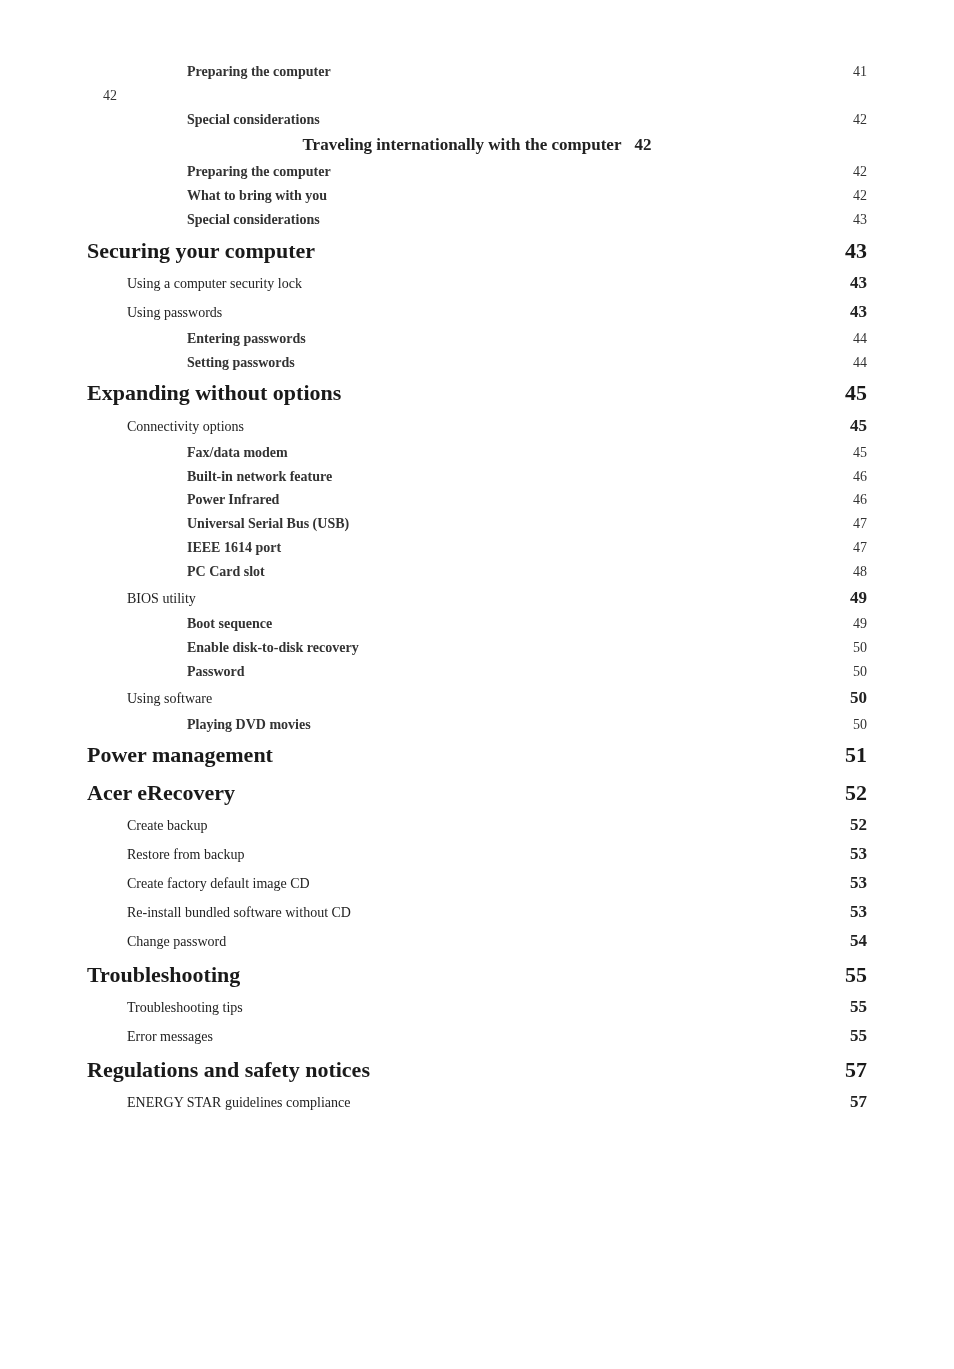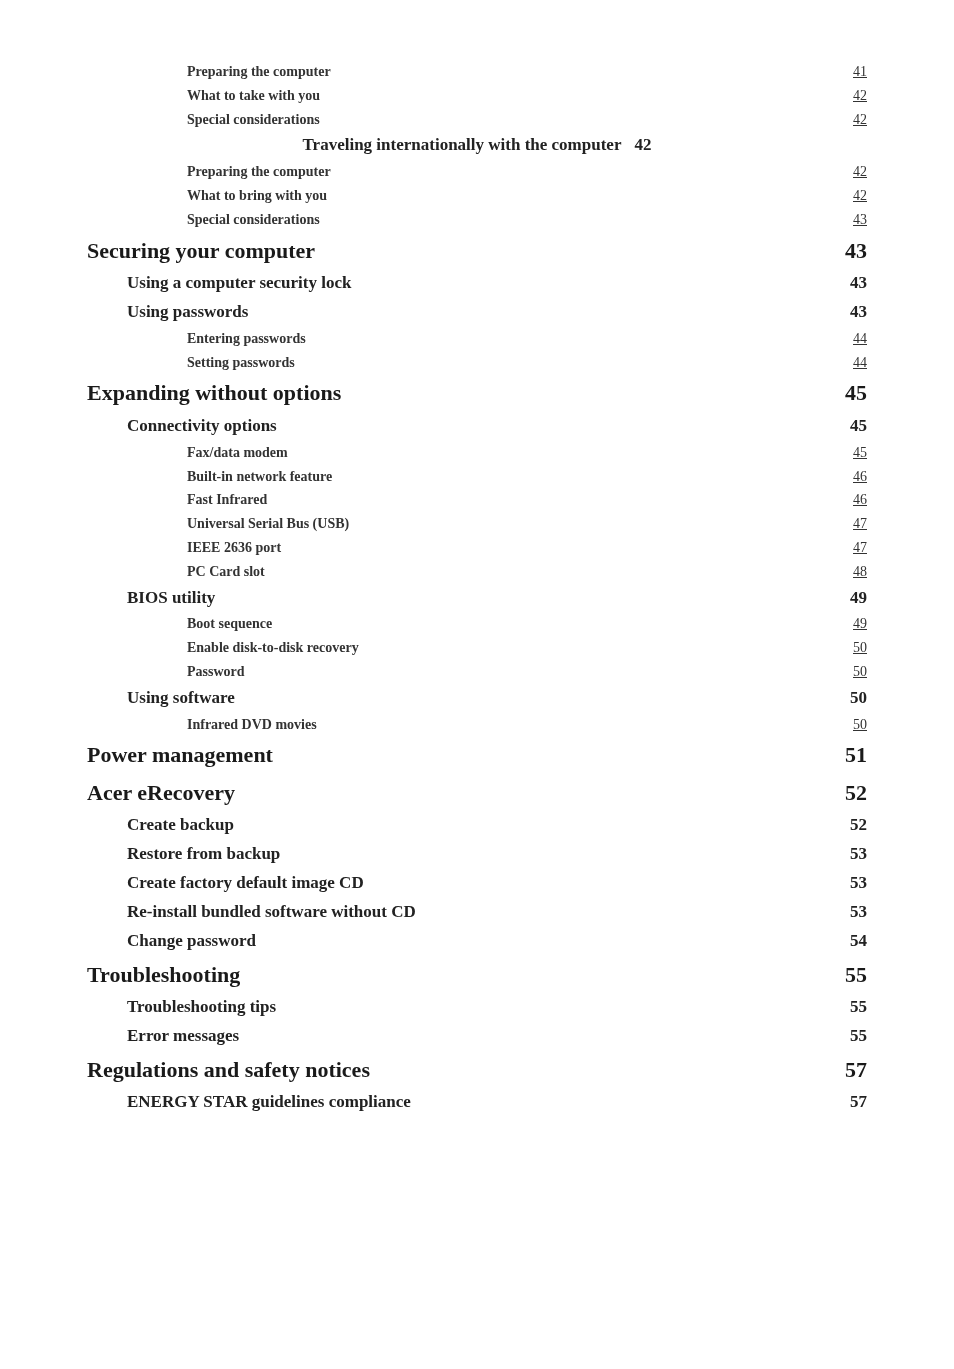--- a/index.html
+++ b/index.html
@@ -48,55 +48,53 @@
       color: #1a1a1a;
     }
     .level-1 .toc-page {
       font-size: 22px;
       font-weight: bold;
       color: #1a1a1a;
     }
 
     
     .level-2 .toc-title {
-      font-size: 17px;
-      font-weight: bold;
+      font-size: 14px;
+      font-weight: normal;
       color: #222222;
       padding-left: 40px;
     }
     .level-2 .toc-page {
       font-size: 17px;
       font-weight: bold;
       color: #222222;
     }
 
     
     .level-3 .toc-title {
       font-size: 14px;
       font-weight: bold;
       color: #333333;
       padding-left: 100px;
     }
     .level-3 .toc-page {
       font-size: 14px;
       font-weight: normal;
       color: #333333;
-      text-decoration: underline;
     }
   </style>
 </head>
 <body>
 
 <div class="toc-container">
 <div class="toc-entry level-3">
       <span class="toc-title">Preparing the computer</span>
       <span class="toc-page">41</span>
     </div>
     <div class="toc-entry level-3">
-      <span class="toc-title">What to take with you</span>
       <span class="toc-page">42</span>
     </div>
     <div class="toc-entry level-3">
       <span class="toc-title">Special considerations</span>
       <span class="toc-page">42</span>
     </div>
     <div class="toc-entry level-2" style="display: flex; justify-content: center;">
       <span class="toc-title" style="font-size: 17px; font-weight: bold; padding-left: 0px;">Traveling internationally with the computer</span>
       <span class="toc-page" style="font-size: 17px; font-weight: bold; margin-left: 0px;">42</span>
     </div>
@@ -142,29 +140,29 @@
     </div>
     <div class="toc-entry level-3">
       <span class="toc-title">Fax/data modem</span>
       <span class="toc-page">45</span>
     </div>
     <div class="toc-entry level-3">
       <span class="toc-title">Built-in network feature</span>
       <span class="toc-page">46</span>
     </div>
     <div class="toc-entry level-3">
-      <span class="toc-title">Fast Infrared</span>
+      <span class="toc-title">Power Infrared</span>
       <span class="toc-page">46</span>
     </div>
     <div class="toc-entry level-3">
       <span class="toc-title">Universal Serial Bus (USB)</span>
       <span class="toc-page">47</span>
     </div>
     <div class="toc-entry level-3">
-      <span class="toc-title">IEEE 2636 port</span>
+      <span class="toc-title">IEEE 1614 port</span>
       <span class="toc-page">47</span>
     </div>
     <div class="toc-entry level-3">
       <span class="toc-title">PC Card slot</span>
       <span class="toc-page">48</span>
     </div>
     <div class="toc-entry level-2">
       <span class="toc-title">BIOS utility</span>
       <span class="toc-page">49</span>
     </div>
@@ -178,21 +176,21 @@
     </div>
     <div class="toc-entry level-3">
       <span class="toc-title">Password</span>
       <span class="toc-page">50</span>
     </div>
     <div class="toc-entry level-2">
       <span class="toc-title">Using software</span>
       <span class="toc-page">50</span>
     </div>
     <div class="toc-entry level-3">
-      <span class="toc-title">Infrared DVD movies</span>
+      <span class="toc-title">Playing DVD movies</span>
       <span class="toc-page">50</span>
     </div>
     <div class="toc-entry level-1">
       <span class="toc-title">Power management</span>
       <span class="toc-page">51</span>
     </div>
     <div class="toc-entry level-1">
       <span class="toc-title">Acer eRecovery</span>
       <span class="toc-page">52</span>
     </div>

